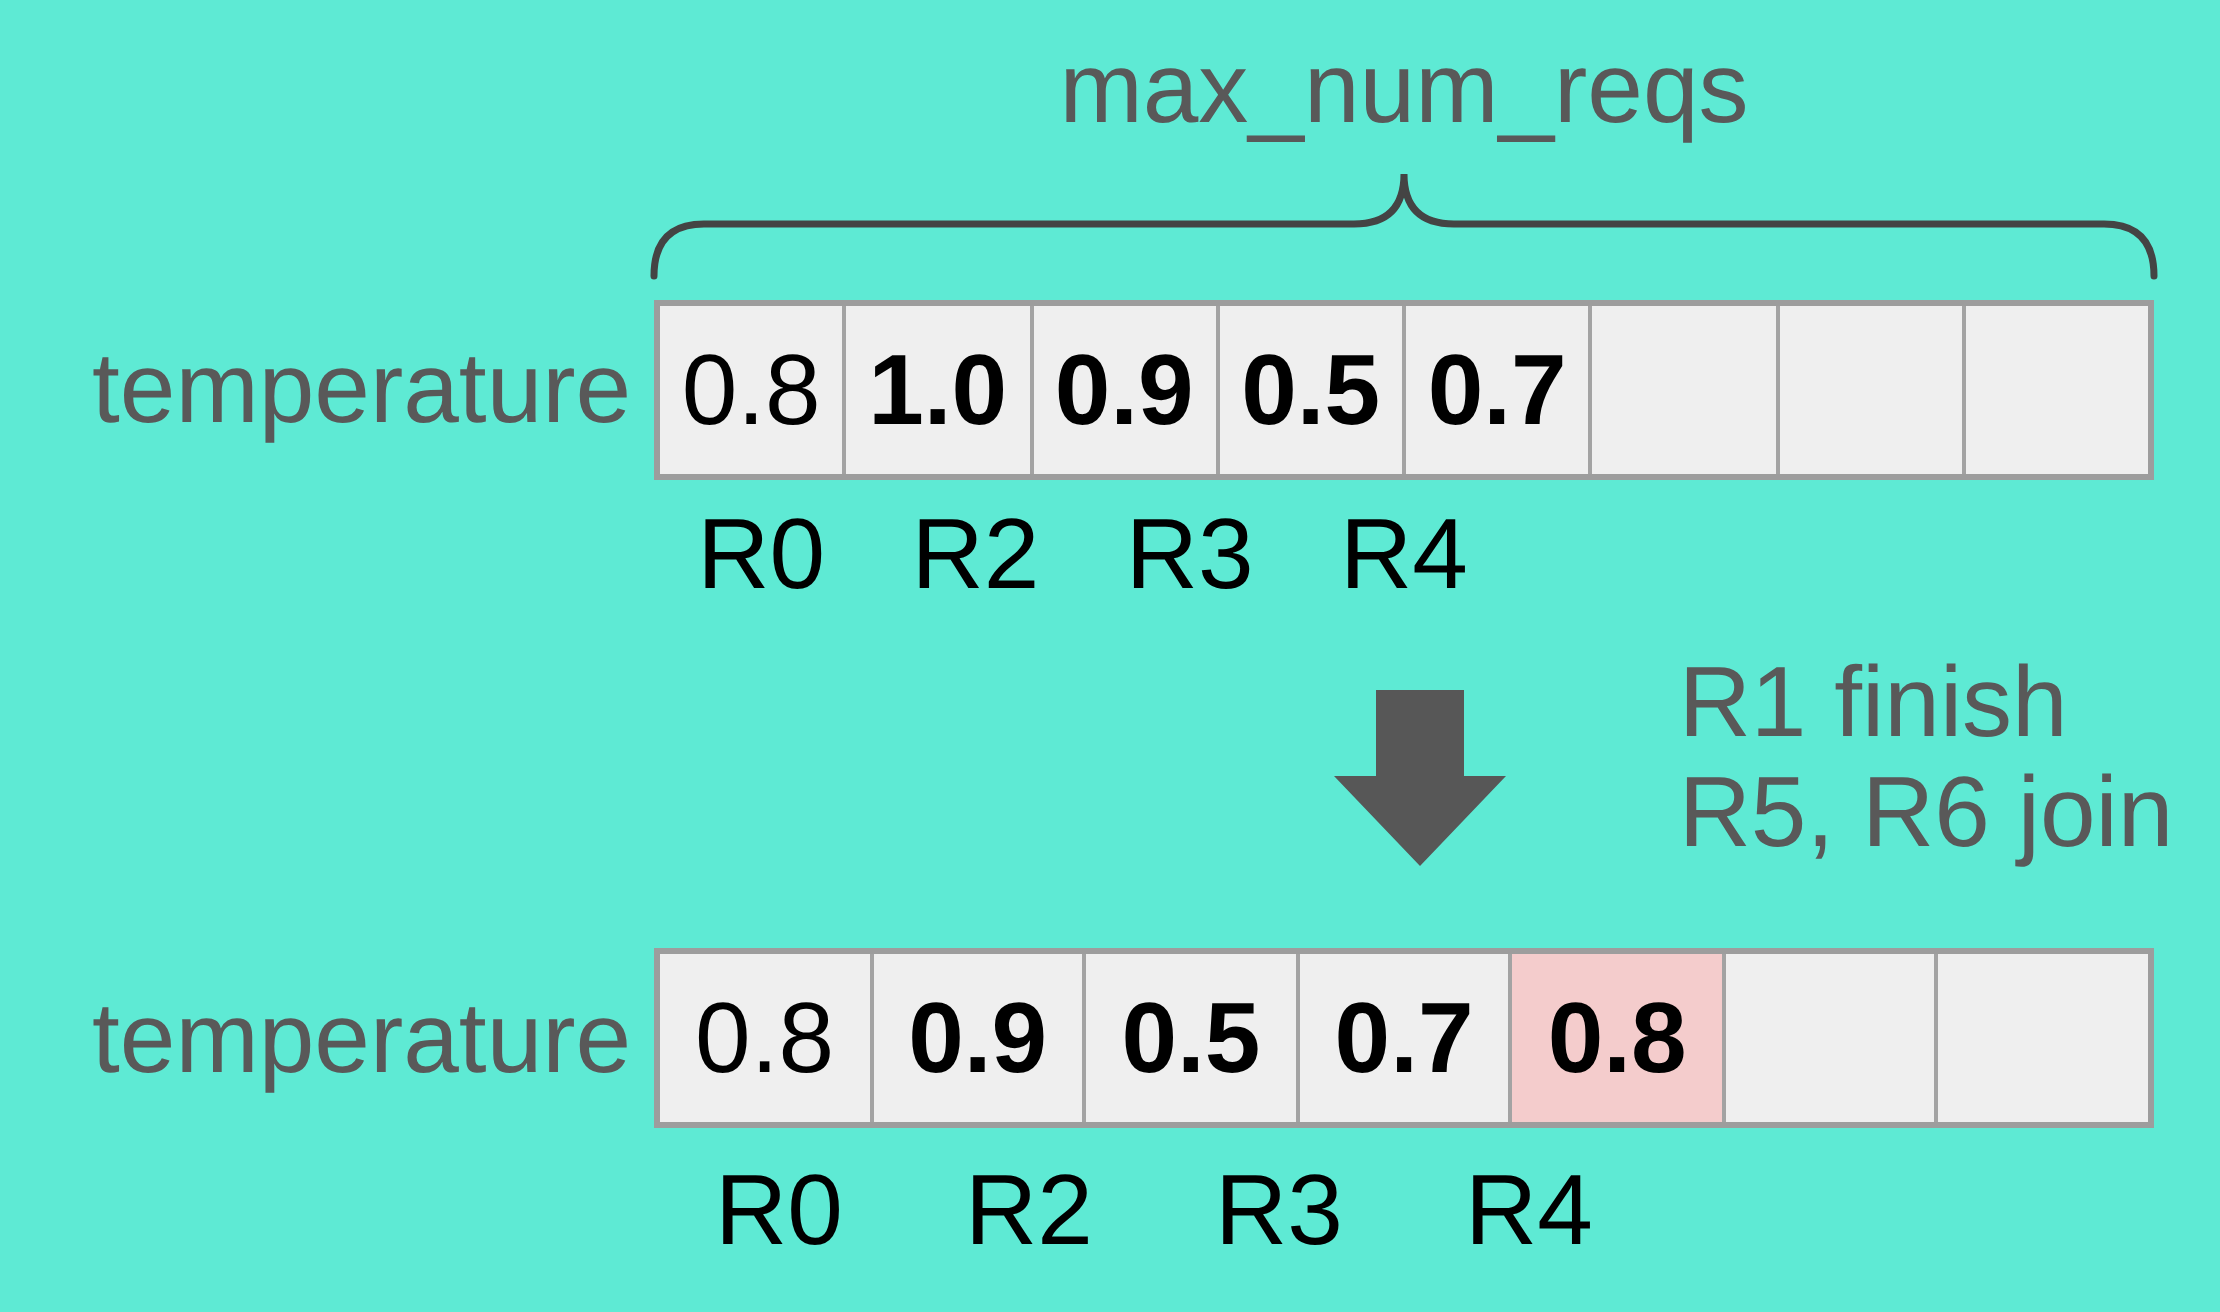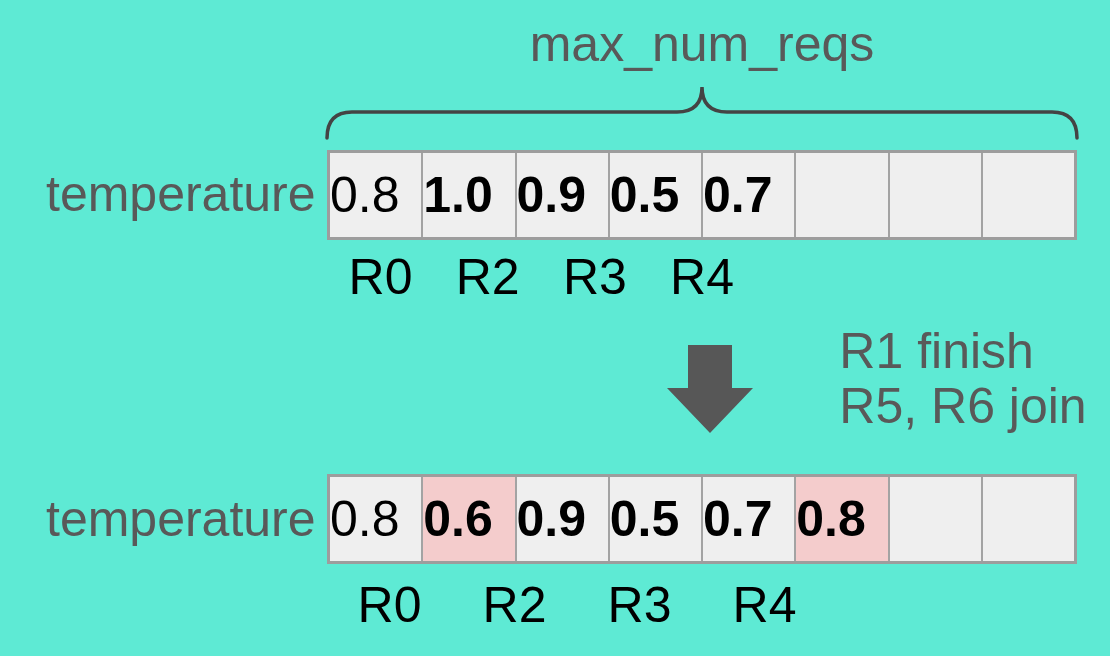--- a/index.html
+++ b/index.html
@@ -47,20 +47,21 @@
     border: 3px solid #9d9d9d;
     background: var(--cell-bg, #efefef);
   }
   .cell-array.row1 { top: 150px; }
   .cell-array.row2 { top: 474px; }
 
   .cell {
     flex: 1 1 0;
     display: flex;
     align-items: center;
+    justify-content: center;
     background: var(--cell-bg, #efefef);
     font-size: 50px;
     color: var(--value-text, #000000);
     overflow: hidden;
   }
   .cell + .cell { border-left: 2px solid var(--cell-border, #a3a3a3); font-weight: bold; }
   .cell.highlight { background: var(--highlight-bg, #f4cccc); }
 
   
   .req-labels {
@@ -170,23 +171,20 @@
     <div>R1 finish</div>
     <div>R5, R6 join</div>
   </div>
 
   <div class="temperature-label gray-text row2">temperature</div>
 
   <div class="cell-array row2">
     <div class="cell">
         <span>0.8</span>
       </div>
-    <div class="cell highlight">
-        <span>0.6</span>
-      </div>
     <div class="cell">
         <span>0.9</span>
       </div>
     <div class="cell">
         <span>0.5</span>
       </div>
     <div class="cell">
         <span>0.7</span>
       </div>
     <div class="cell highlight">

